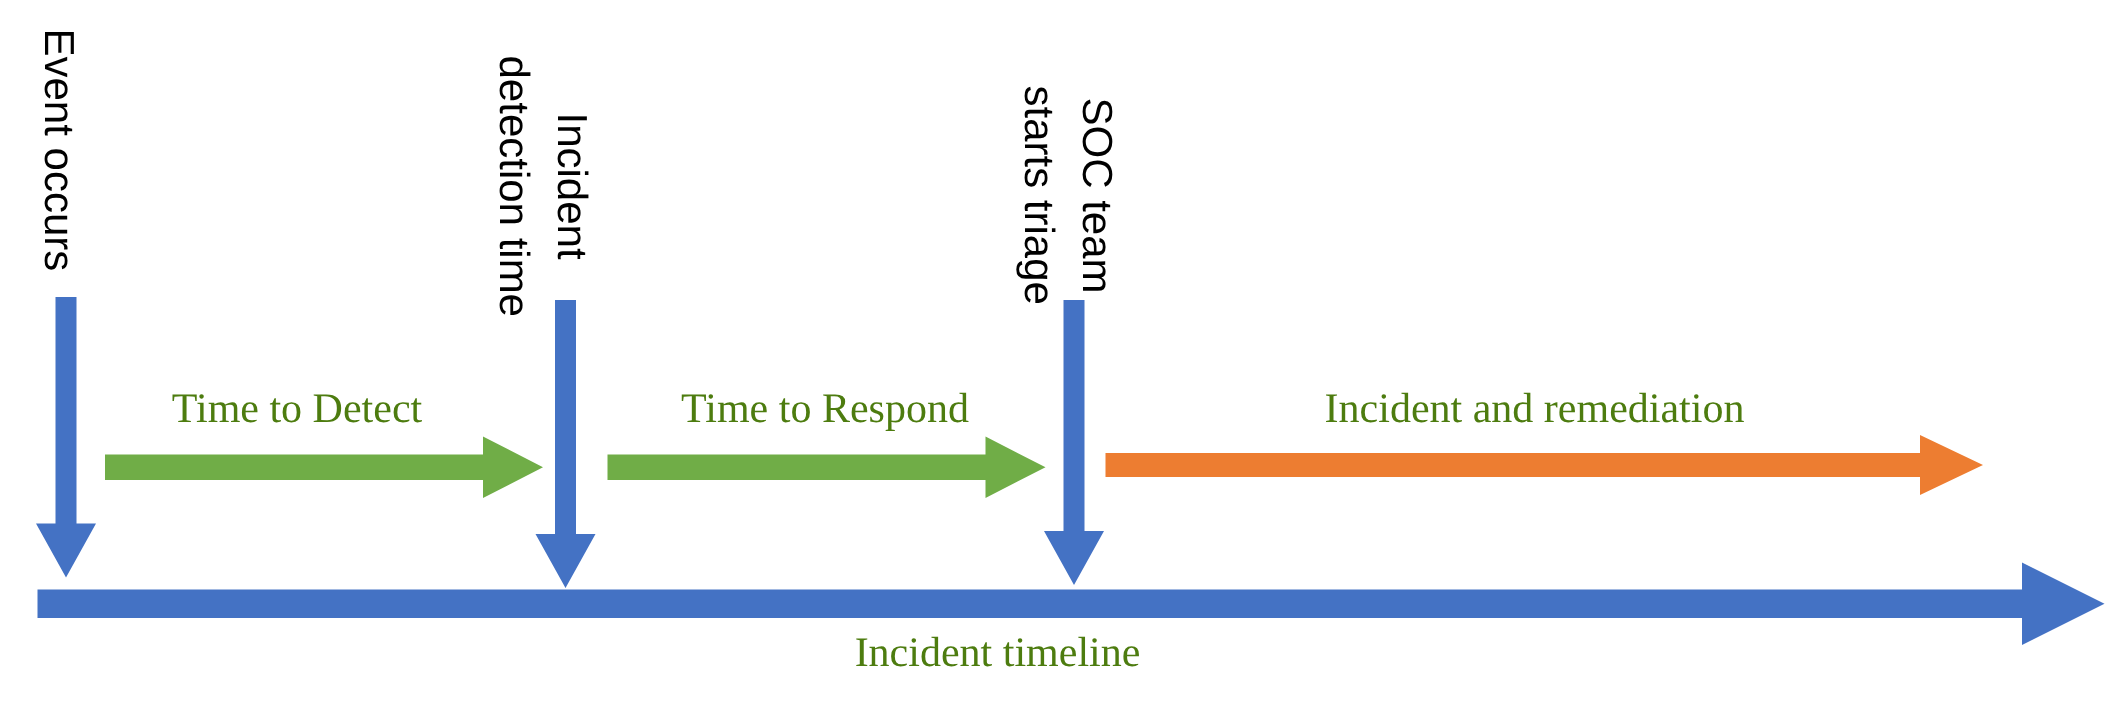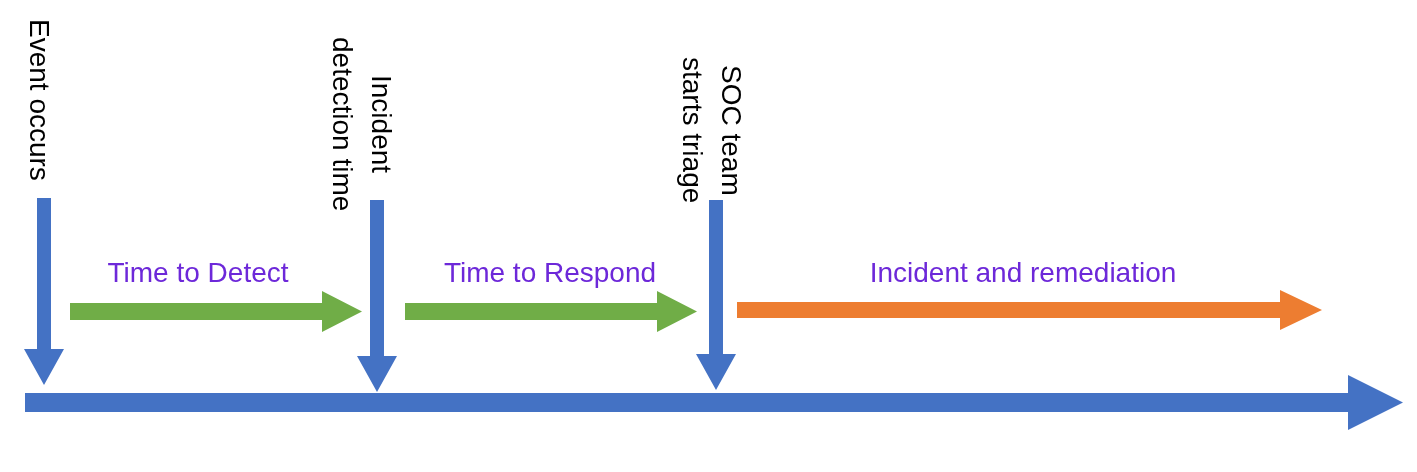--- a/index.html
+++ b/index.html
@@ -23,21 +23,22 @@
     width: 1417px;
     height: 472px;
     display: block;
   }
   .hlabel {
     position: absolute;
     transform: translateX(-50%);
     font-size: 28px;
     line-height: 34px;
     white-space: nowrap;
-    color: #6d28d9;
+    color: #4d7c0f;
+    font-family: Liberation Serif, serif;
   }
   .vlabel {
     position: absolute;
     writing-mode: vertical-rl;
     text-orientation: mixed;
     font-size: 28px;
     line-height: 39px;
     text-align: center;
     color: #000000;
   }
@@ -76,14 +77,15 @@
     <div class="vline">SOC team</div>
     <div class="vline">starts triage</div>
   </div>
 
   <div class="hlabel" style="left:198px; top:256px;">Time to Detect</div>
 
   <div class="hlabel" style="left:550px; top:256px;text-align:center;">Time to Respond</div>
 
   <div class="hlabel" style="left:1023px; top:256px;">Incident and remediation</div>
 
+  <div class="hlabel" style="left:665px; top:419px;">Incident timeline</div>
 
 </div>
 
 </body></html>

